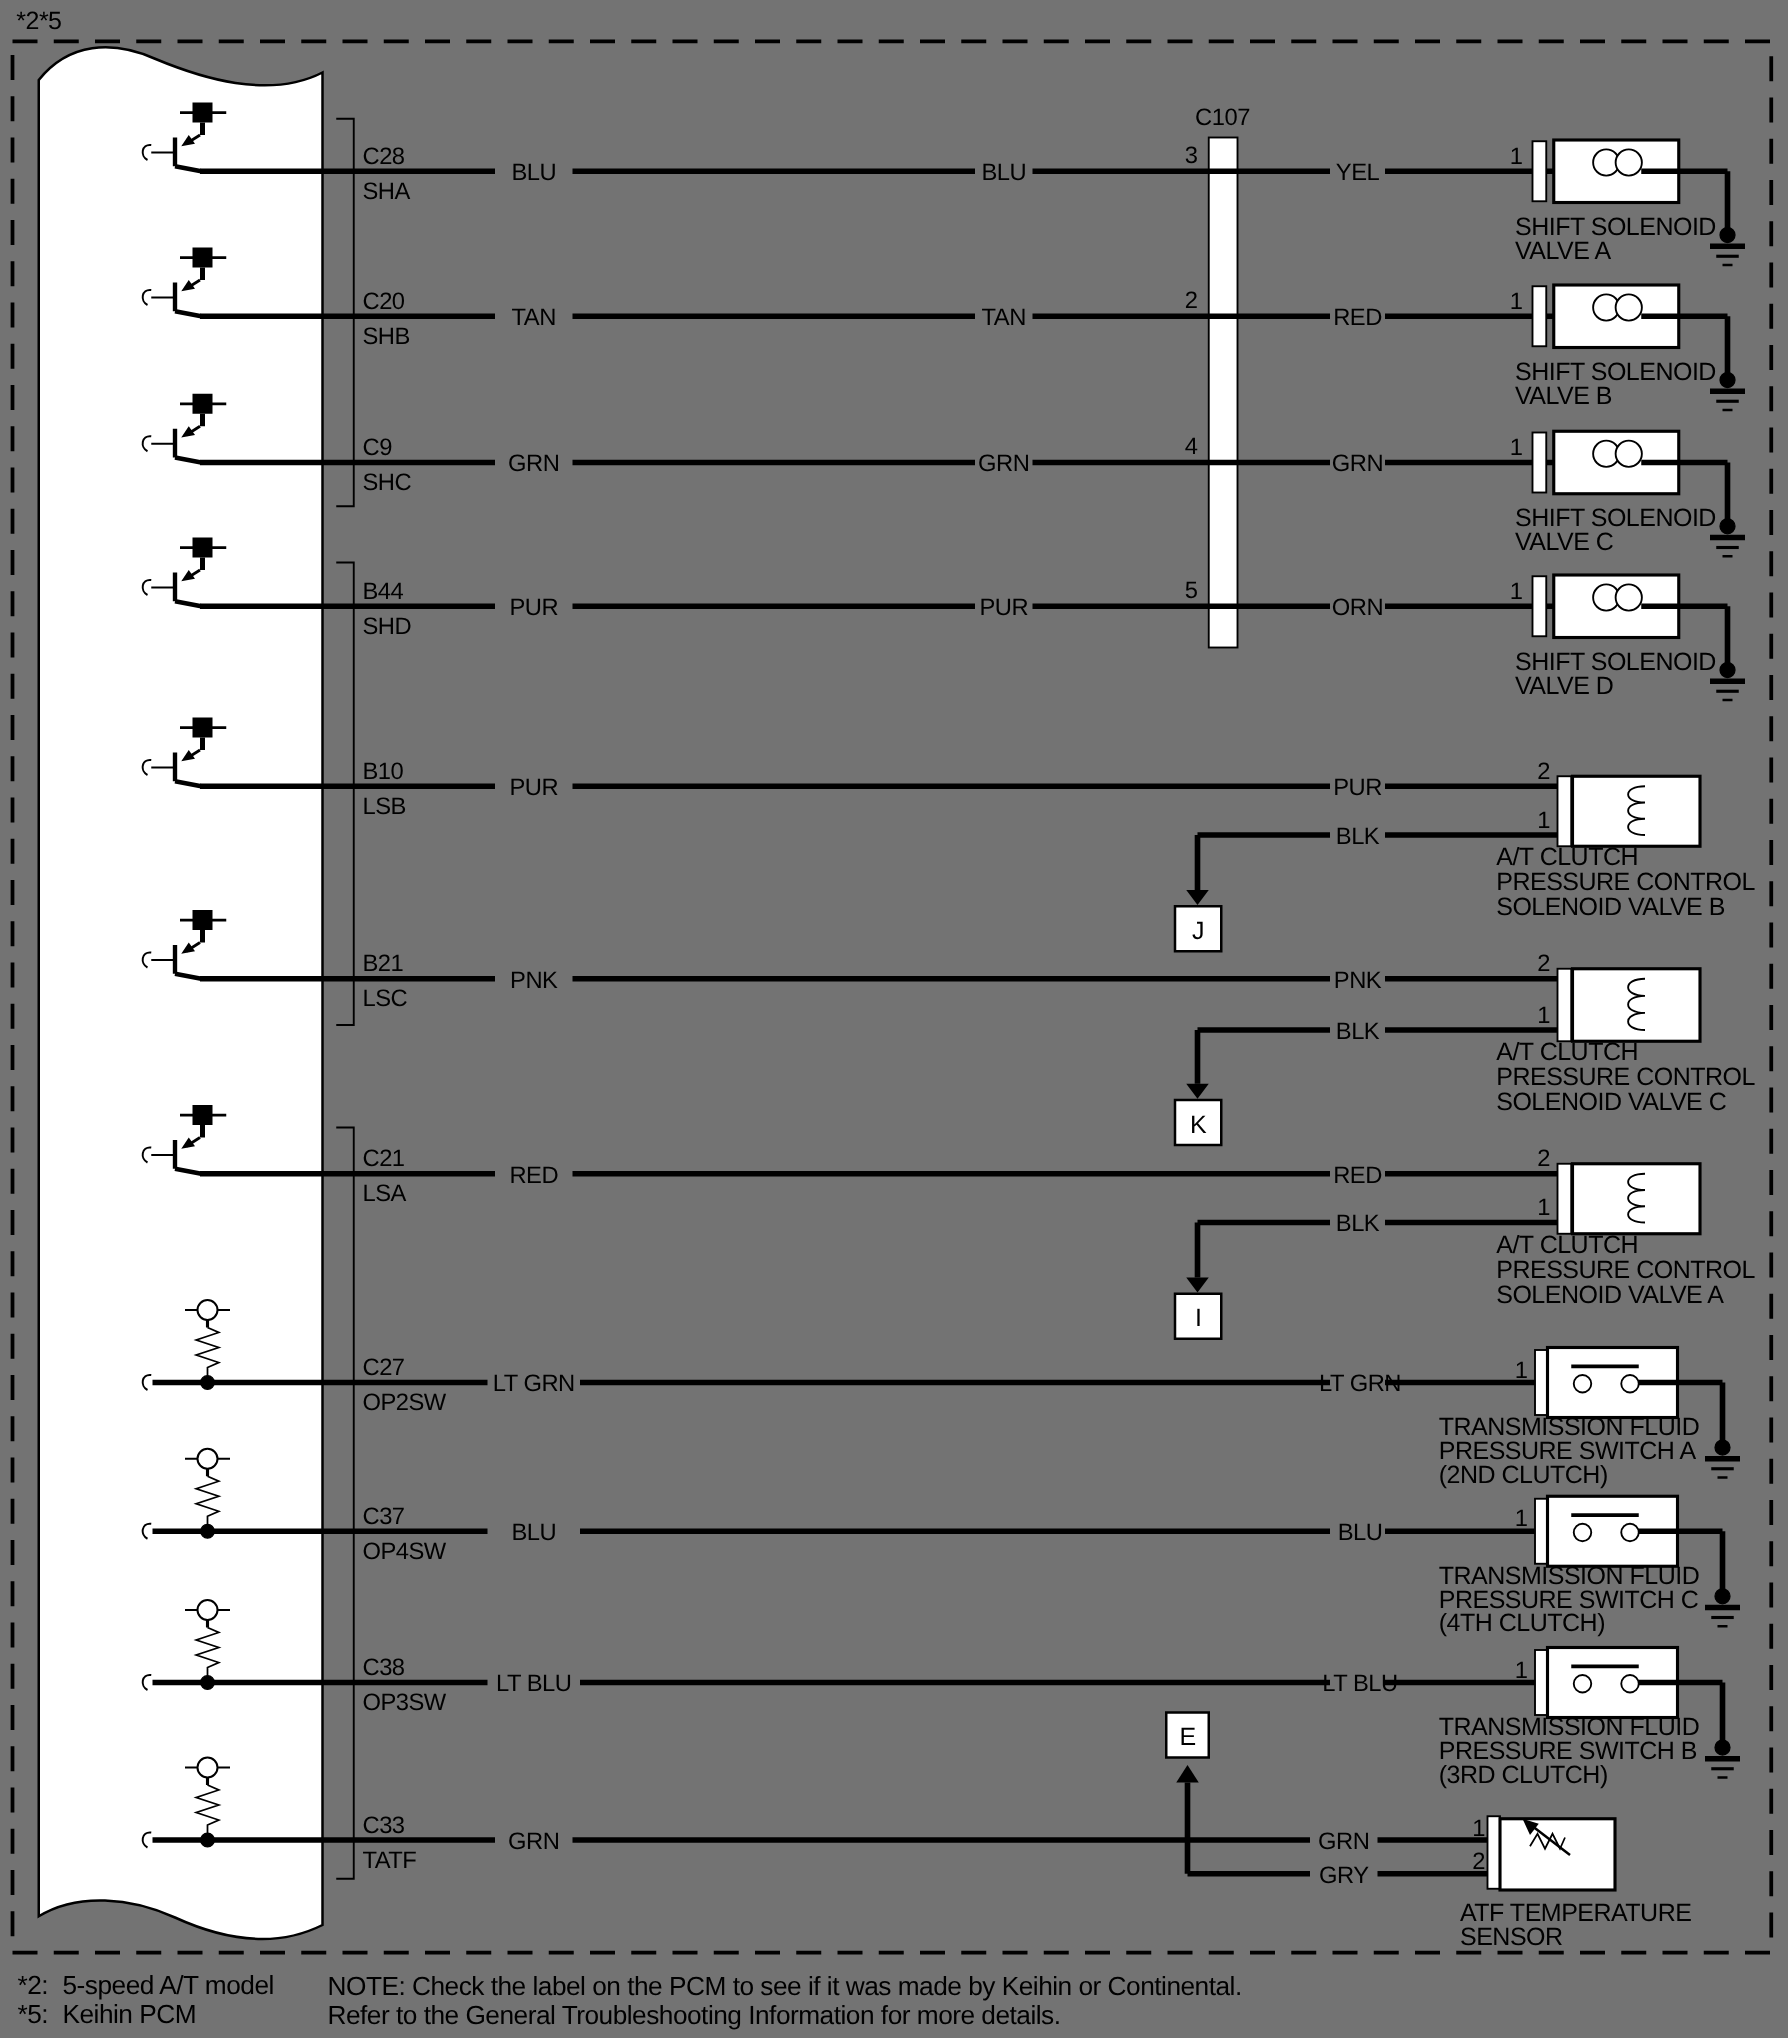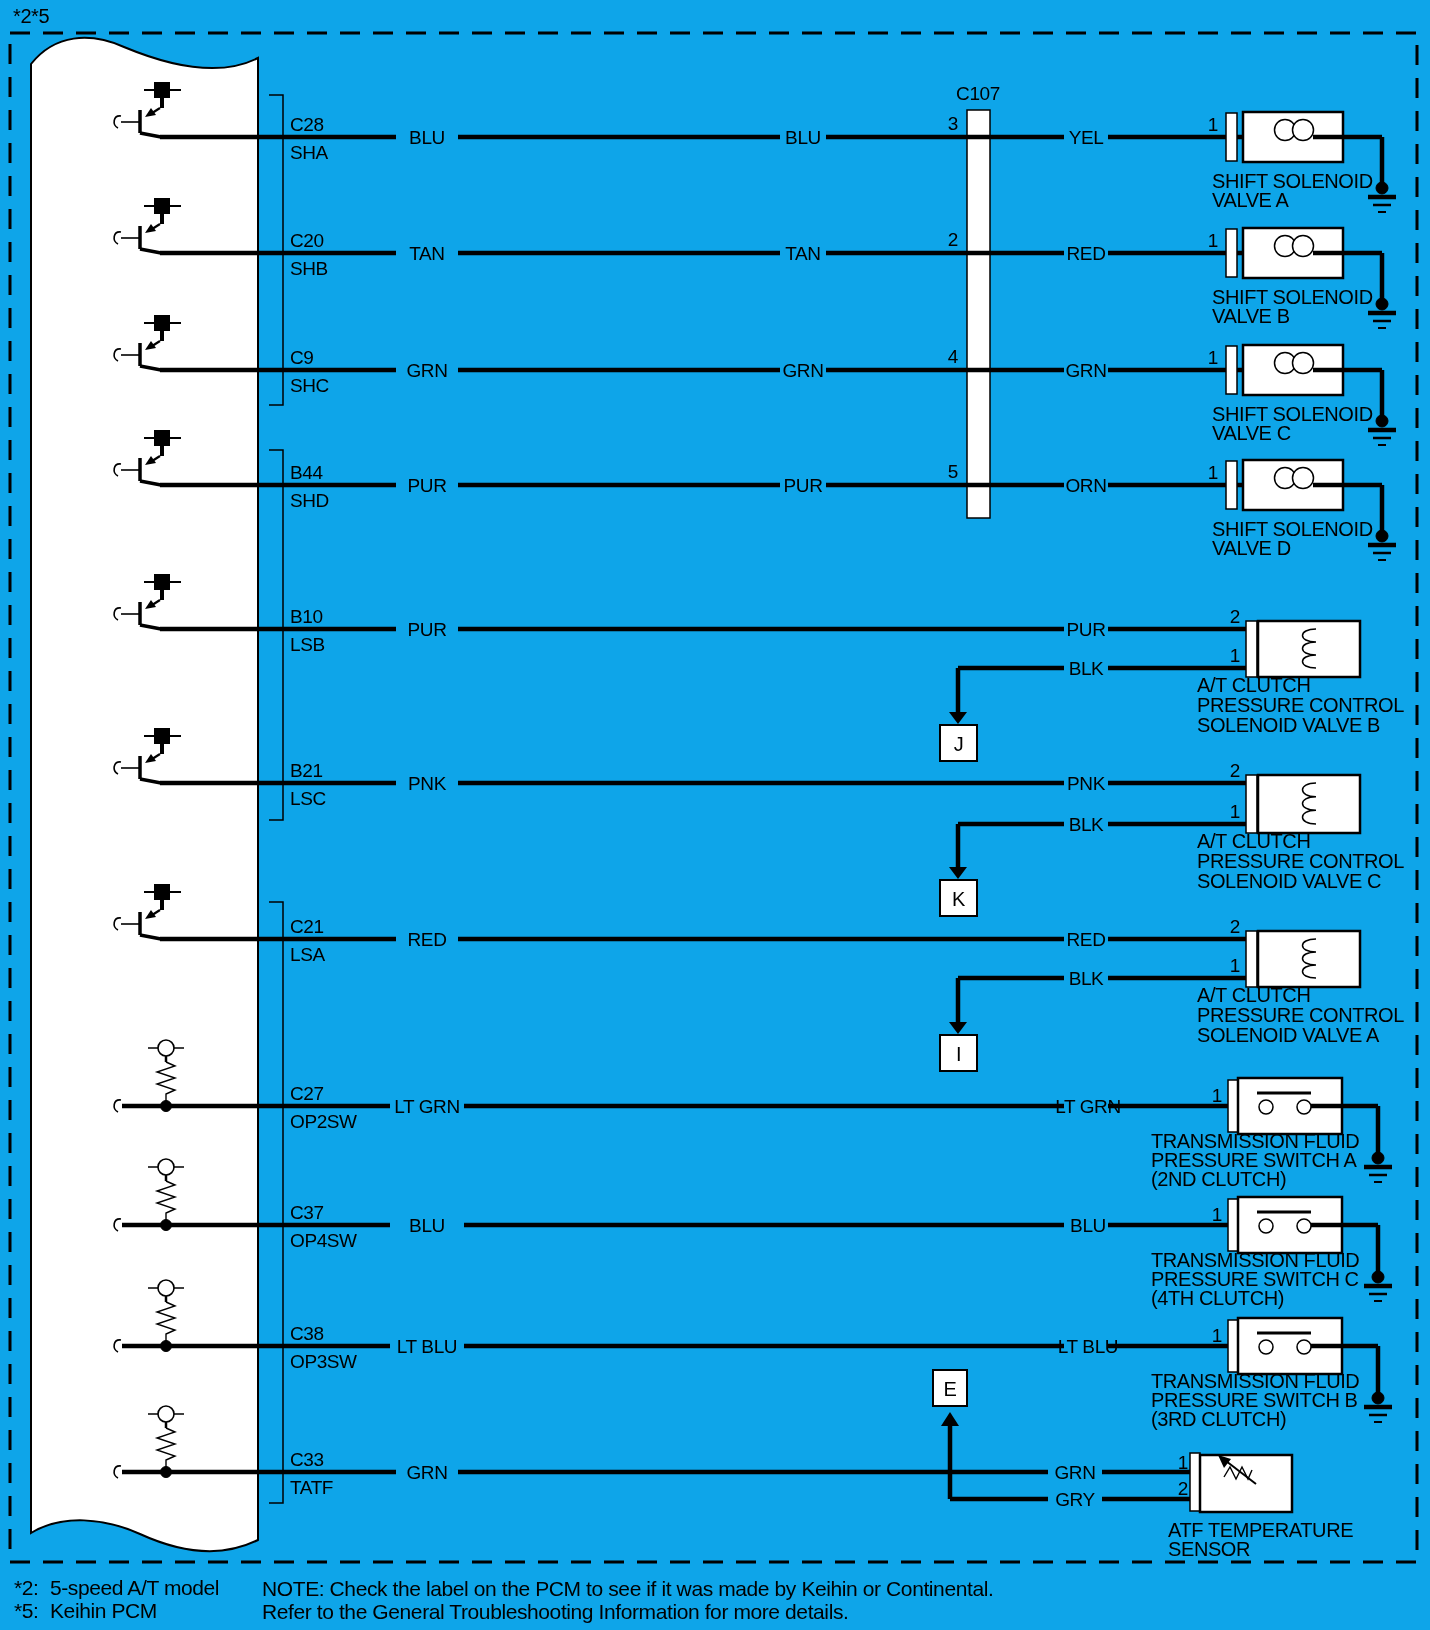--- a/index.html
+++ b/index.html
@@ -1,16 +1,16 @@
 <!DOCTYPE html>
 <html><head>
 <meta charset="utf-8">
 <style>
   html,body{margin:0;padding:0;background:#ffffff;}
-  .stage{position:relative;width:1430px;height:1630px;background:#0ea5e9;overflow:hidden;}
+  .stage{position:relative;width:1430px;height:1630px;background:#737373;overflow:hidden;}
   svg text{font-family:"Liberation Sans", sans-serif;fill:#000000;letter-spacing:-0.4px;}
   svg .lbl{font-size:19px;}
   svg .comp{font-size:20px;}
   svg .foot{font-size:21px;}
   svg .tag{font-size:20px;}
 </style>
 </head>
 <body>
 
 <div class="stage">

